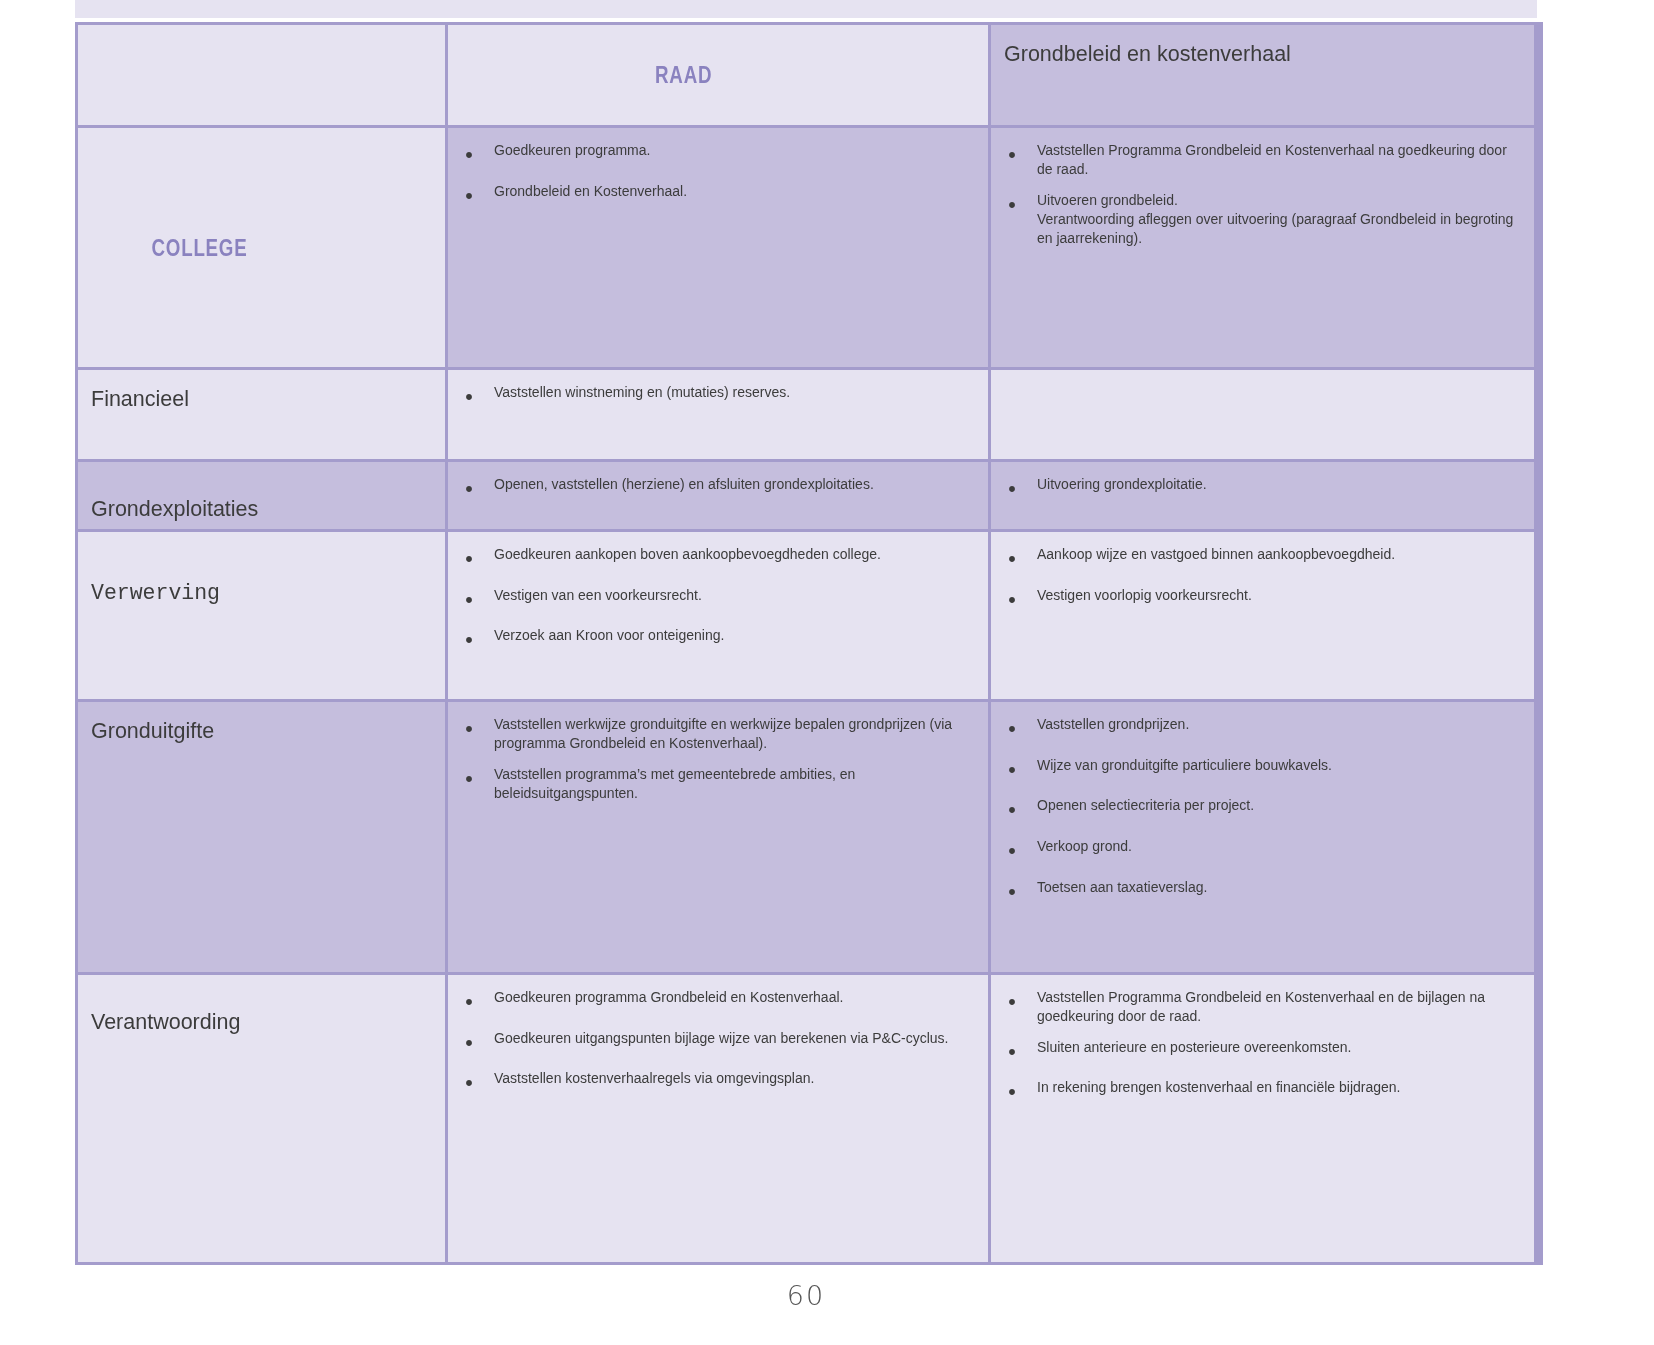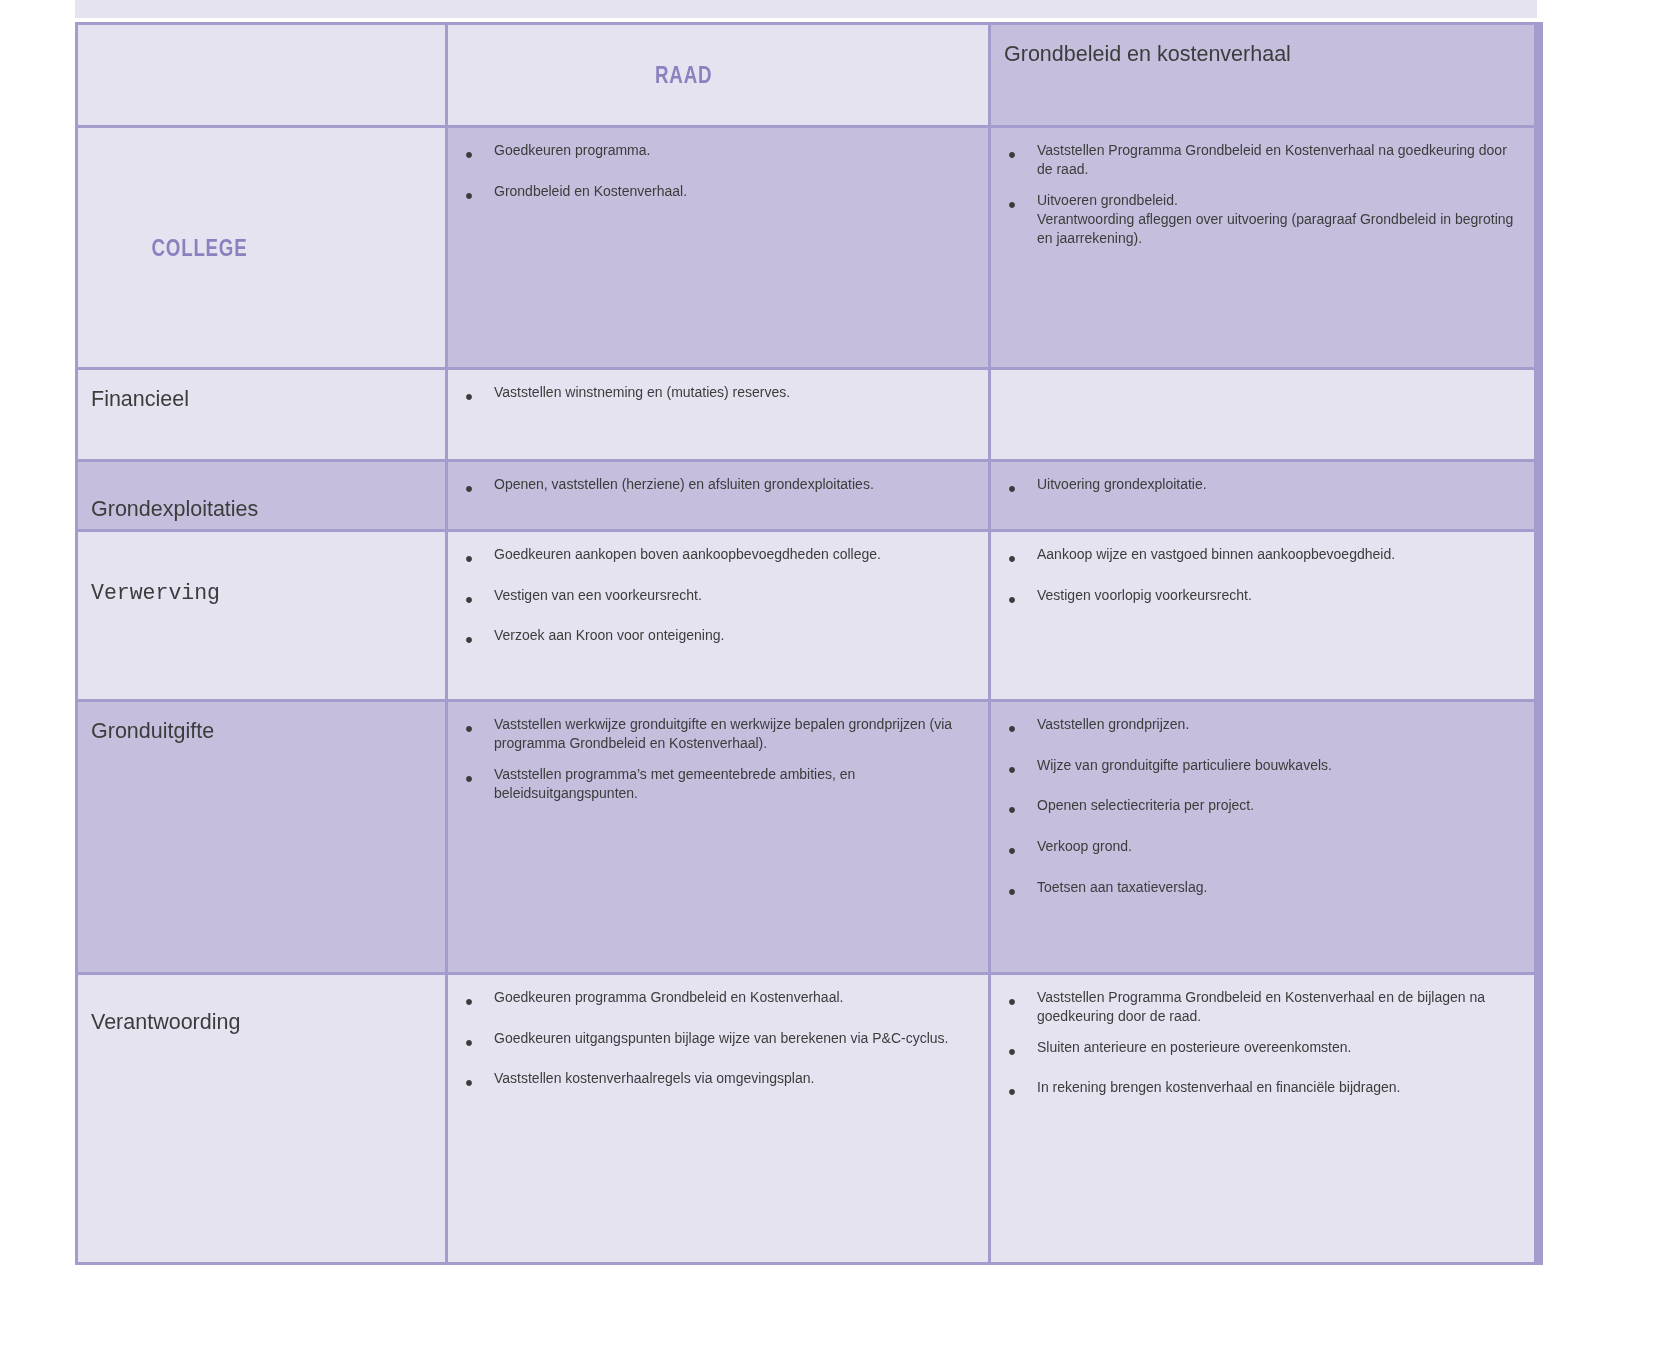--- a/index.html
+++ b/index.html
@@ -271,14 +271,15 @@
           </li>
         <li>
             <span class="dot">•</span>
             <span class="txt">In rekening brengen kostenverhaal en financiële bijdragen.</span>
           </li>
       </ul>
     </div>
 
   </div>
 
+  <div class="page-num">60</div>
 
 </div>
 
 </body></html>

